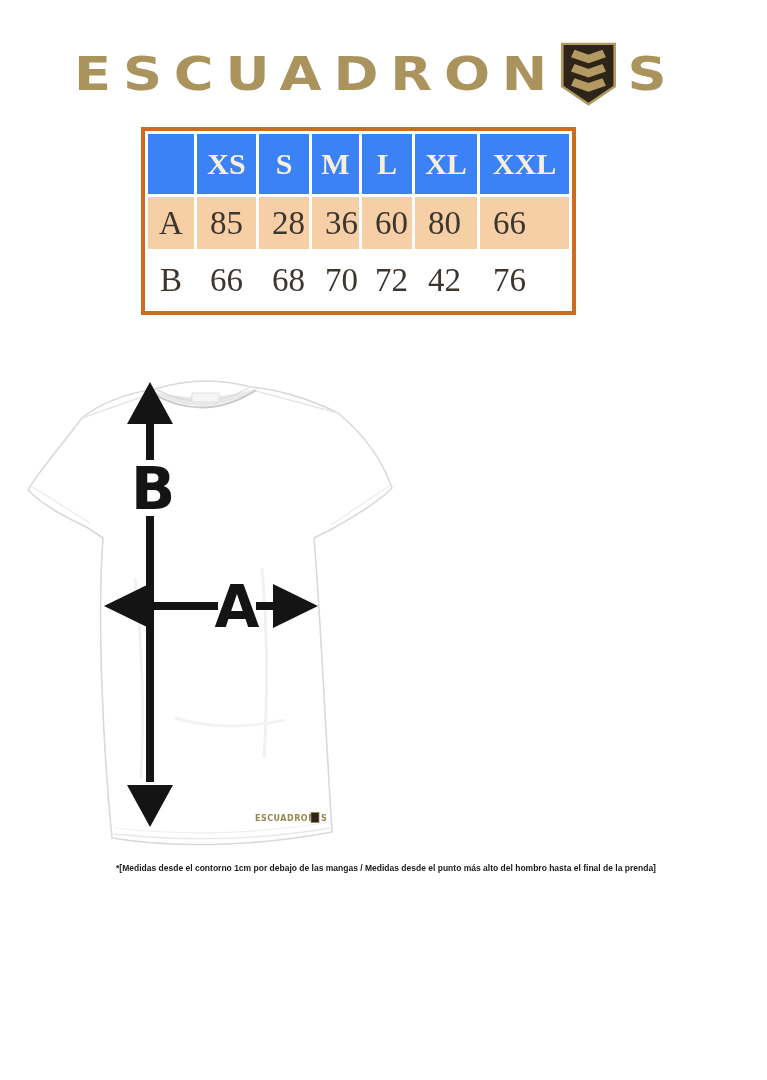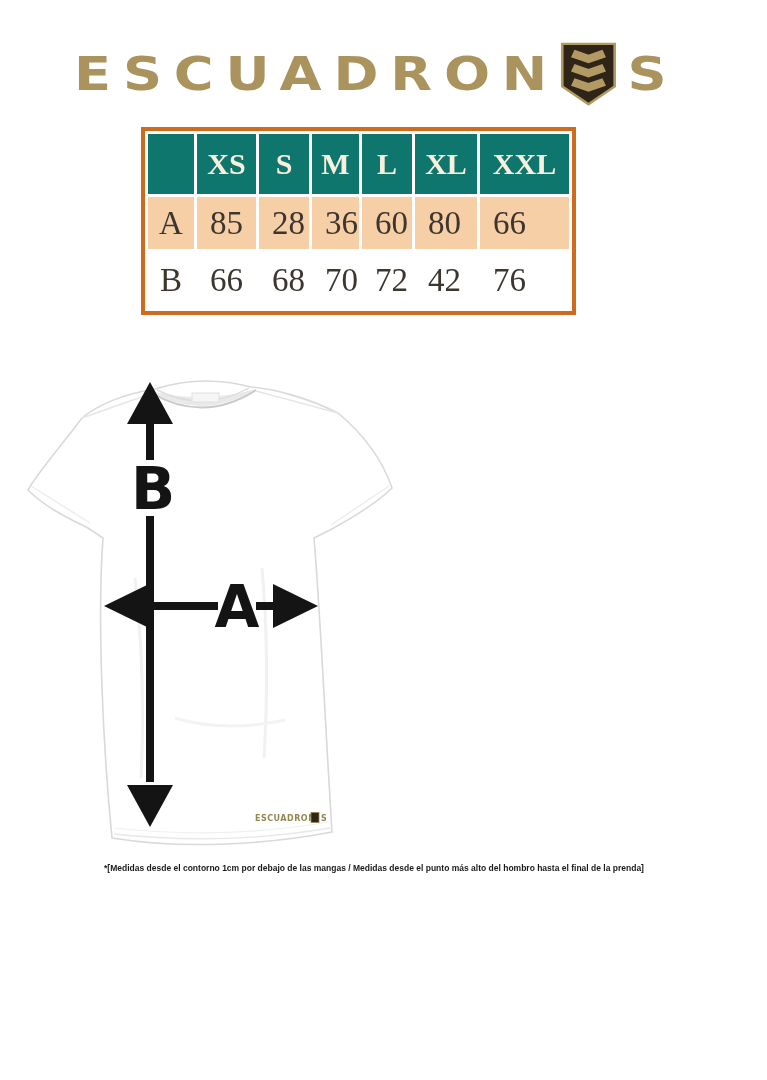--- a/index.html
+++ b/index.html
@@ -28,21 +28,21 @@
   table.size-table {
     border-collapse:separate; border-spacing:3px;
     background:#ffffff; border:4px solid #ce6b1c;
     table-layout:fixed;
   }
   table.size-table th, table.size-table td {
     font-family:"Liberation Serif", serif;
     vertical-align:middle; overflow:hidden;
   }
   tr.hdr th {
-    background:#0f766e; color:#f8f0dc;
+    background:#3b82f6; color:#f8f0dc;
     font-weight:bold; font-size:30px; text-align:center; height:60px;
   }
   tr.rowA td { background:#f6cfa7; height:52px; }
   tr.rowB td { background:#ffffff; height:56px; }
   tr.rowA td, tr.rowB td {
     color:#3c362f; font-size:33px; font-weight:normal;
     text-align:left; padding-left:13px;
   }
   td.lbl { text-align:center !important; padding-left:0 !important; }
 
@@ -53,21 +53,21 @@
     font-family:"DejaVu Sans", sans-serif;
     font-weight:bold; fill:#141414;
   }
   .hem-logo-text {
     font-family:"DejaVu Sans", sans-serif;
     font-weight:bold; fill:#96864f; letter-spacing:0.5px;
   }
 
   
   .footnote {
-    position:absolute; left:0; top:863px; width:748px;
+    position:absolute; left:12px; top:863px; width:748px;
     text-align:center; font-size:8.5px; font-weight:bold; color:#1a1a1a;
     font-family:"Liberation Sans", sans-serif;
   }
 </style>
 </head>
 <body>
 
 <div class="logo">
   <span class="logo-text">ESCUADRON</span>
   <svg class="logo-shield" viewBox="0 0 56 72" aria-hidden="true">

